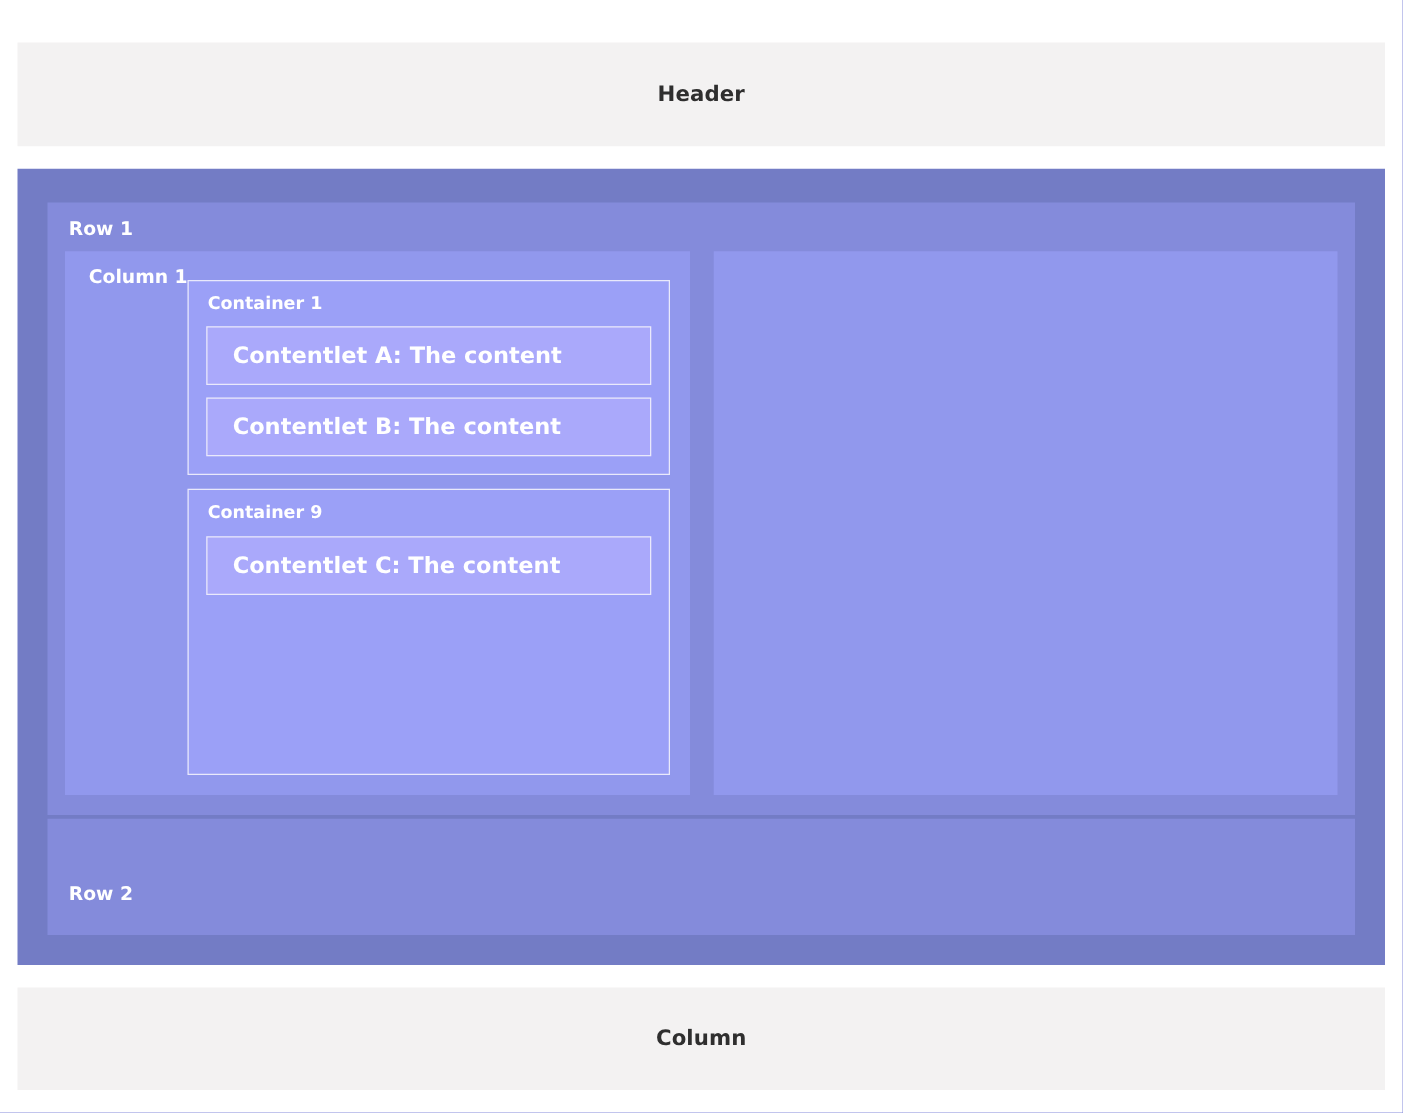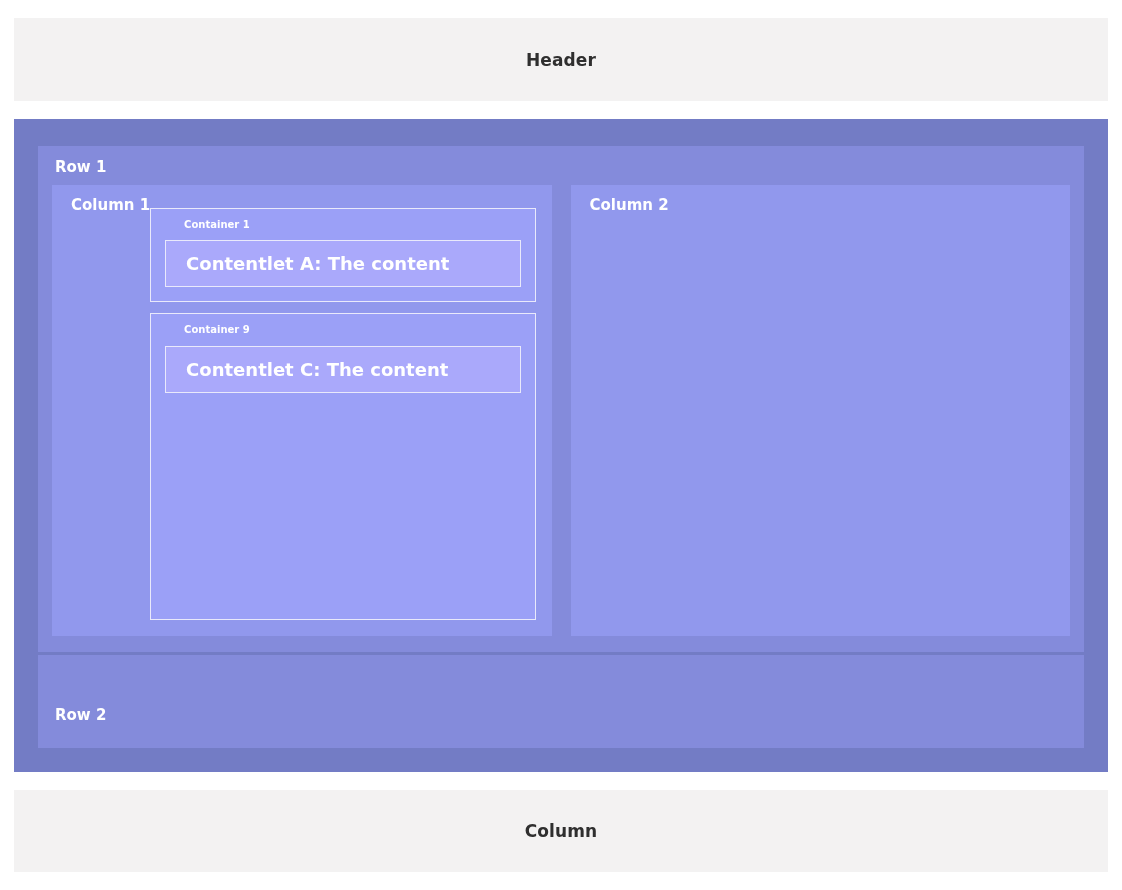--- a/index.html
+++ b/index.html
@@ -12,21 +12,21 @@
     height: 890px;
     background: #ffffff;
     font-family: "DejaVu Sans", "Liberation Sans", sans-serif;
     overflow: hidden;
   }
 
   .page {
     width: 1122px;
     height: 890px;
     box-sizing: border-box;
-    padding: 18px 14px 18px 14px;
+    padding: 34px 14px 18px 14px;
     display: flex;
     flex-direction: column;
   }
 
   
   .band {
     background: #f3f2f2;
     color: #2f2f2f;
     font-size: 17px;
     font-weight: bold;
@@ -115,22 +115,22 @@
     box-sizing: border-box;
     padding: 10px 14px 14px 14px;
     display: flex;
     flex-direction: column;
   }
   .container-1 { flex: 0 0 auto; }
   .container-2 { flex: 1 1 auto; min-height: 0; }
   .container-3 { flex: 0 0 158px; }
 
   .container-box .box-label {
-    font-size: 10px;
-    margin: 0 0 9px 19px;
+    font-size: 14px;
+    margin: 0 0 9px 1px;
   }
 
   .contentlets {
     display: flex;
     flex-direction: column;
     gap: 10px;
   }
 
   
   .contentlet-box {
@@ -170,38 +170,40 @@
         <div class="col-box col-1">
           <div class="box-label">Column 1</div>
 
           <div class="col-inner">
 
             <div class="container-box container-1">
               <div class="box-label">Container 1</div>
               <div class="contentlets">
                 <div class="contentlet-box">
                   <span class="cl-label">Contentlet A: The content</span>
+                </div>
+                <div class="contentlet-box">
+                  <span class="cl-label">Contentlet B: The content</span>
                 </div>
               </div>
             </div>
 
             <div class="container-box container-2">
               <div class="box-label">Container 9</div>
               <div class="contentlets">
                 <div class="contentlet-box">
                   <span class="cl-label">Contentlet C: The content</span>
                 </div>
               </div>
             </div>
 
           </div>
         </div>
 
         <div class="col-box col-2">
-          <div class="box-label">Column 2</div>
 
         </div>
 
       </div>
     </div>
 
     <div class="row-box row-2">
       <div class="box-label">Row 2</div>
     </div>
 

